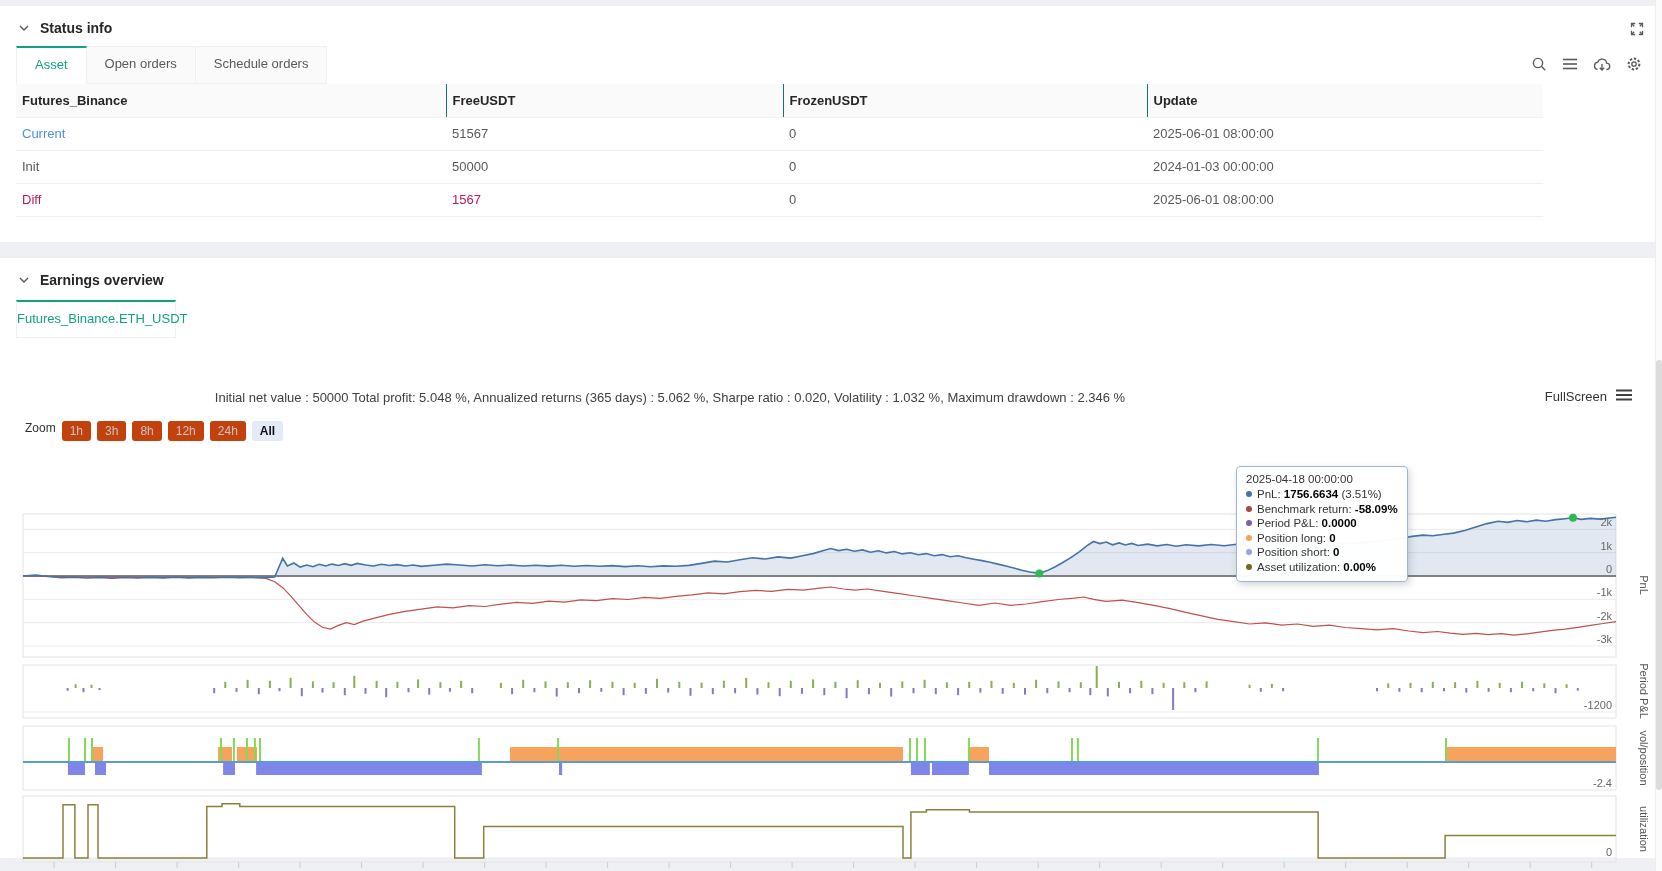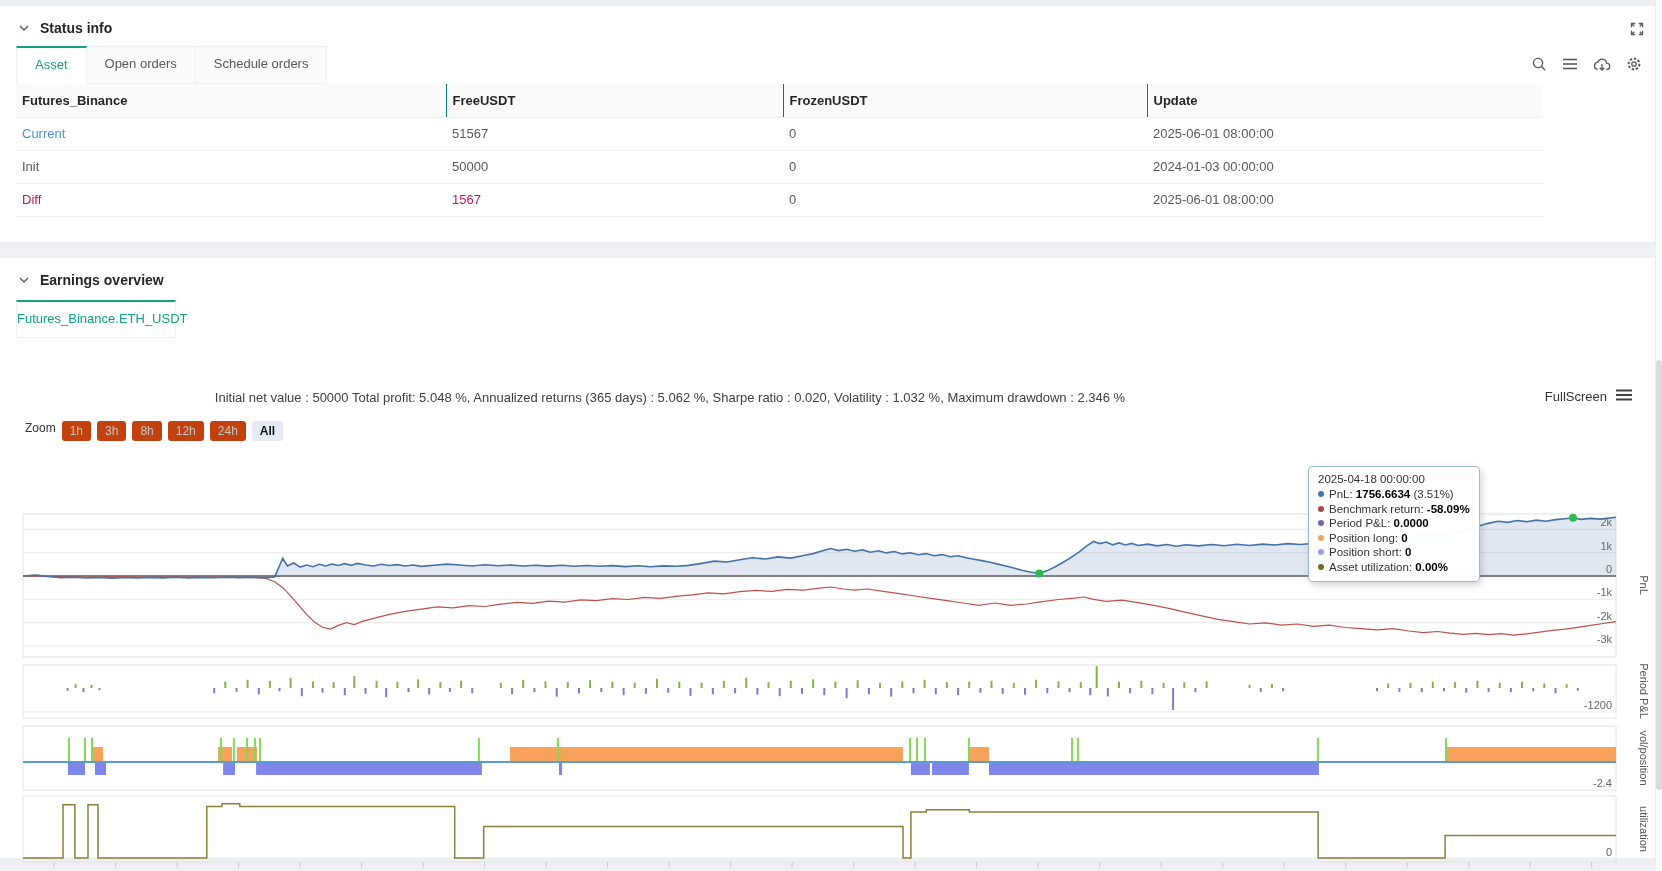--- a/index.html
+++ b/index.html
@@ -33,21 +33,21 @@
                 font-size:13px; color:#12a182; background:#fff; border:1px solid #f0f0f0;
                 border-top:2px solid #12a182; cursor:pointer; }
   .chart-wrap { position:relative; width:1662px; height:540px; }
   .chart-summary { position:absolute; top:52px; left:0; width:1340px; text-align:center; font-size:13px; color:#404040; }
   .fullscreen-row { position:absolute; top:51px; right:30px; display:flex; align-items:center; gap:9px; font-size:13px; color:#333; cursor:pointer; }
   .zoom-row { position:absolute; top:83px; left:25px; display:flex; align-items:flex-start; gap:6px; font-size:12px; color:#333; }
   .zoom-btn { padding:3px 8px; border-radius:3px; background:#c2410c; color:#c6c6c6; font-size:12px; cursor:pointer; }
   .zoom-btn.active { background:#e4ebf7; color:#111; font-weight:700; }
   #chart-svg { position:absolute; left:0; top:154px; }
   
-  .tooltip { position:absolute; left:1308px; top:128px; width:172px; background:rgba(255,255,255,0.97);
+  .tooltip { position:absolute; left:1236px; top:128px; width:172px; background:rgba(255,255,255,0.97);
              border:1px solid #9db8d2; border-radius:4px; box-shadow:2px 3px 7px rgba(80,90,110,0.25);
              padding:6px 9px 7px 9px; font-size:11.5px; color:#333; z-index:6; }
   .tooltip .tt-date { margin-bottom:2px; }
   .tt-row { display:flex; align-items:center; line-height:14.5px; white-space:nowrap; }
   .tt-dot { width:6px; height:6px; border-radius:50%; margin-right:5px; flex:0 0 6px; }
   .tt-row b { color:#000; }
   
   .scrollbar-track { position:absolute; right:0; top:0; width:7px; height:871px; background:#fbfbfb; border-left:1px solid #ededed; }
   .scrollbar-thumb { position:absolute; right:0.5px; top:360px; width:6px; height:430px; background:#dcdcdc; border-radius:3px; }
 </style>

